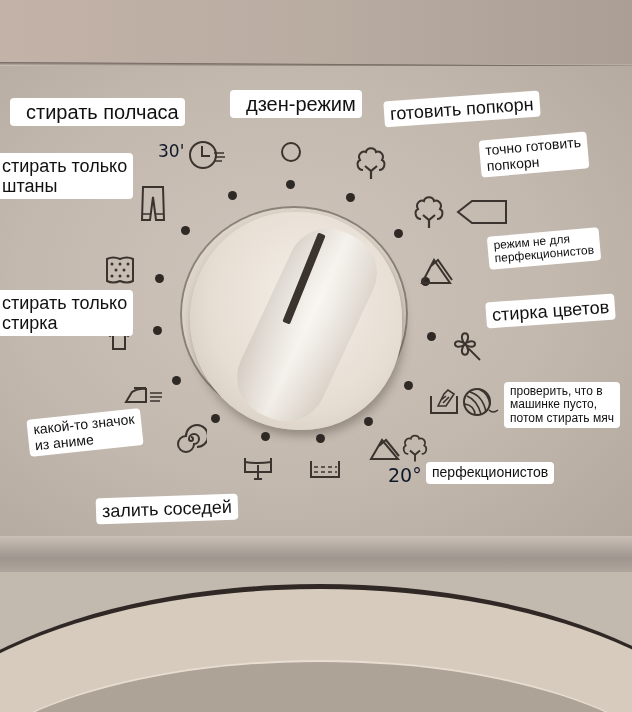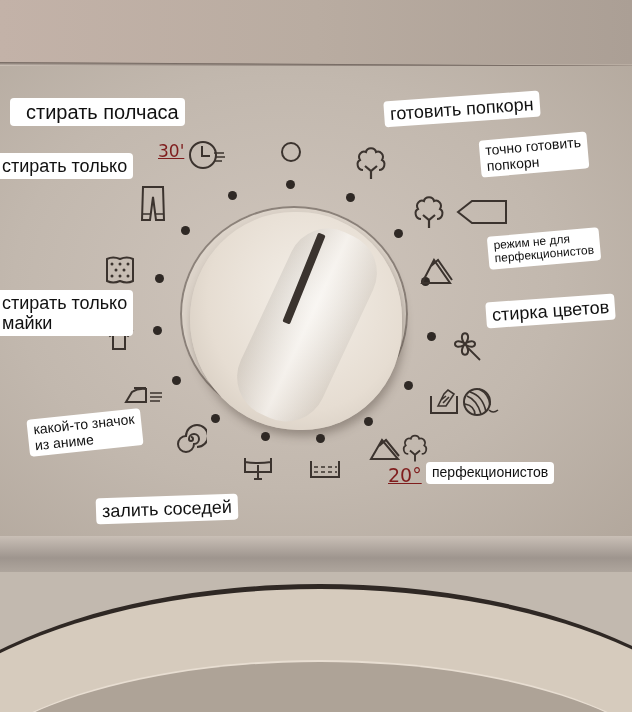--- a/index.html
+++ b/index.html
@@ -27,21 +27,21 @@
     background: radial-gradient(ellipse at 55% 40%, #f4efe8 0%, #e6ddd2 60%, #cbc1b5 100%);
     box-shadow: 2px 6px 10px rgba(60,50,40,0.35); }
   .knob-ridge { position: absolute; left: 262px; top: 225px; width: 90px; height: 200px;
     background: linear-gradient(90deg, rgba(0,0,0,0.08), rgba(255,255,255,0.5), rgba(0,0,0,0.06));
     transform: rotate(25deg); border-radius: 40px; }
   .knob-pointer { position: absolute; left: 318px; top: 234px; width: 8px; height: 96px; background: #3a332e;
     transform: rotate(22deg); transform-origin: top; border-radius: 2px; }
 
   .dot { position: absolute; width: 9px; height: 9px; border-radius: 50%; background: #2f2925; }
 
-  .sym { position: absolute; color: #7f1d1d; font-family: "DejaVu Sans", sans-serif; line-height: 1; text-decoration: underline; }
+  .sym { position: absolute; color: #0f172a; font-family: "DejaVu Sans", sans-serif; line-height: 1; }
   .sym svg { display: block; }
 
   .label { position: absolute; background: #ffffff; color: #111; padding: 3px 6px; border-radius: 4px;
     line-height: 1.12; white-space: nowrap; font-family: "Liberation Sans", sans-serif; }
   .l-lg { font-size: 20px; padding-left: 16px; }
   .l-md { font-size: 18px; }
   .l-sm { font-size: 14px; }
   .l-xs { font-size: 12px; }
   .l-xl { font-size: 30px; padding: 4px 10px; }
 </style>
@@ -191,44 +191,53 @@
     <svg width="30" height="32" viewBox="0 0 34 38">
         <path d="M9 26 C3 26 2 18 6 16 C3 11 8 6 12 8 C13 3 21 3 22 8 C26 6 31 11 28 16 C32 18 31 26 25 26" fill="none" stroke="#3b332e" stroke-width="2"></path>
         <path d="M11 22 L17 27 L23 22 M17 27 V35" fill="none" stroke="#3b332e" stroke-width="2.2"></path>
       </svg>
   </div>
   <div class="sym" style="left:388px;top:466px;font-size:19px">20°</div>
 
   <div class="label l-lg" style="left:10px;top:98px">
     <span>стирать полчаса</span>
   </div>
+  <div class="label l-lg" style="left:230px;top:90px">
+    <span>дзен-режим</span>
+  </div>
   <div class="label l-md" style="left:384px;top:96px;transform:rotate(-4deg)">
     <span>готовить попкорн</span>
   </div>
   <div class="label l-sm" style="left:480px;top:136px;transform:rotate(-5deg)">
     <div>точно готовить</div>
     <div>попкорн</div>
   </div>
   <div class="label l-md" style="left:-4px;top:153px">
     <div>стирать только</div>
+    <div>штаны</div>
   </div>
   <div class="label l-xs" style="left:488px;top:232px;transform:rotate(-5deg)">
     <div>режим не для</div>
     <div>перфекционистов</div>
   </div>
   <div class="label l-md" style="left:-4px;top:290px">
     <div>стирать только</div>
-    <div>майки</div>
+    <div>стирка</div>
   </div>
   <div class="label l-md" style="left:486px;top:298px;transform:rotate(-4deg)">
     <span>стирка цветов</span>
   </div>
   <div class="label l-sm" style="left:28px;top:414px;transform:rotate(-6deg)">
     <div>какой-то значок</div>
     <div>из аниме</div>
   </div>
+  <div class="label l-xs" style="left:504px;top:382px">
+    <div>проверить, что в</div>
+    <div>машинке пусто,</div>
+    <div>потом стирать мяч</div>
+  </div>
   <div class="label l-md" style="left:96px;top:496px;transform:rotate(-2deg)">
     <span>залить соседей</span>
   </div>
   <div class="label l-sm" style="left:426px;top:462px">
     <div>перфекционистов</div>
   </div>
 </div>
 
 </body></html>

